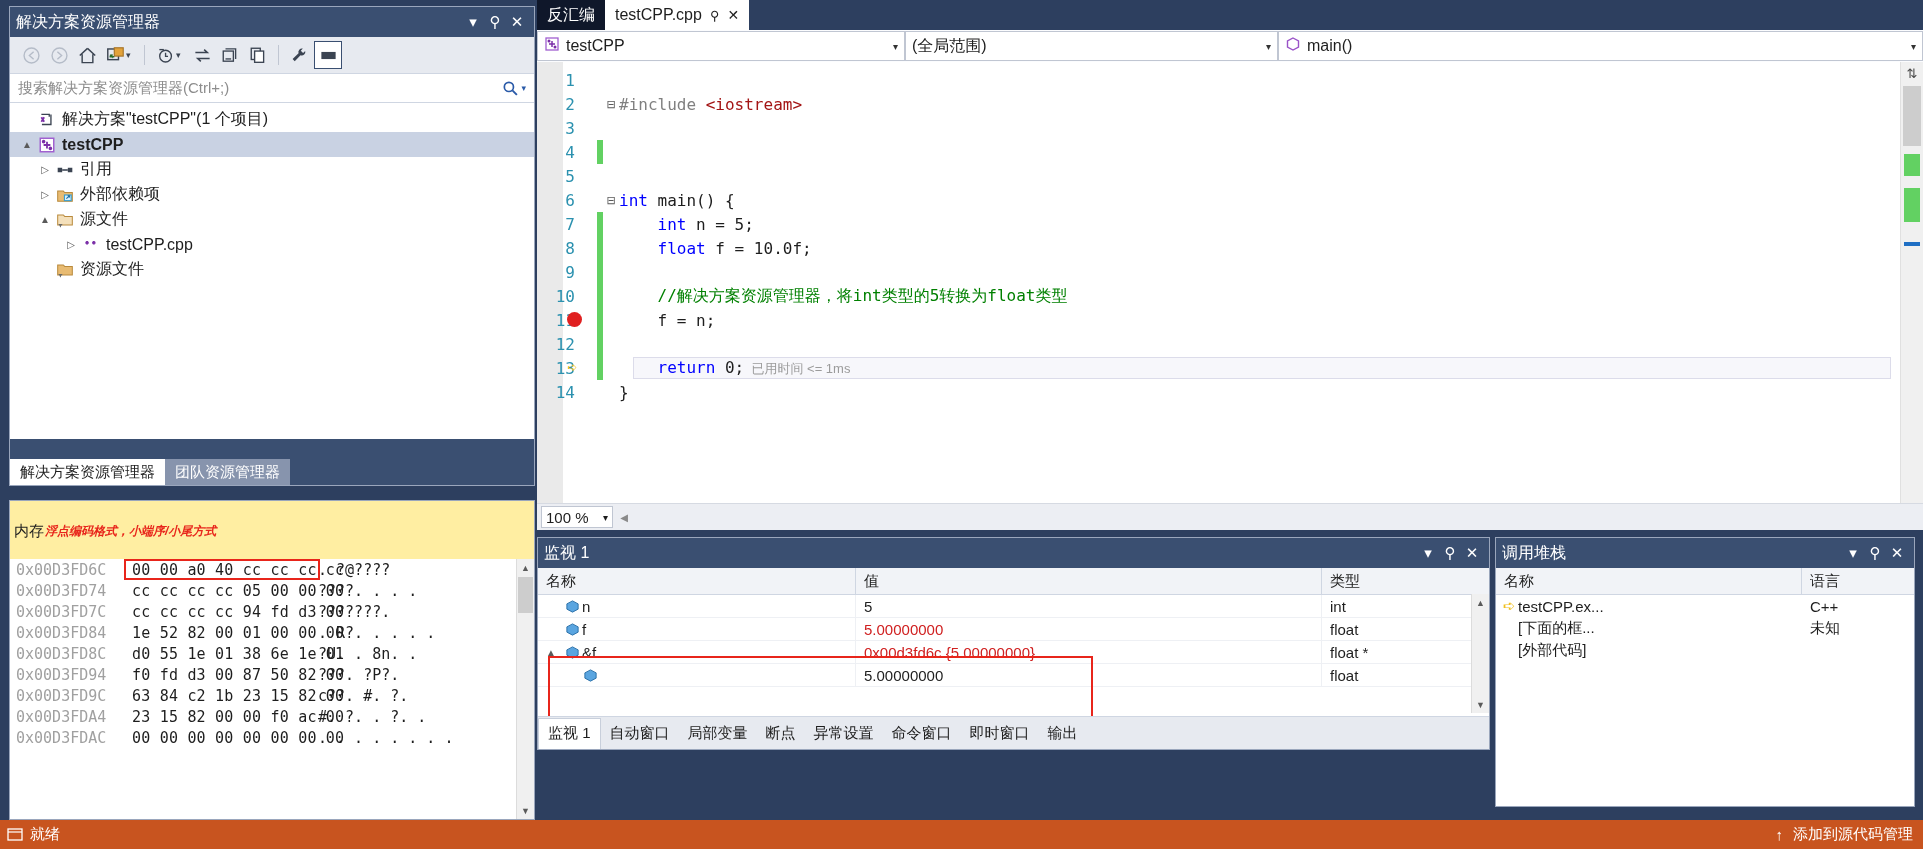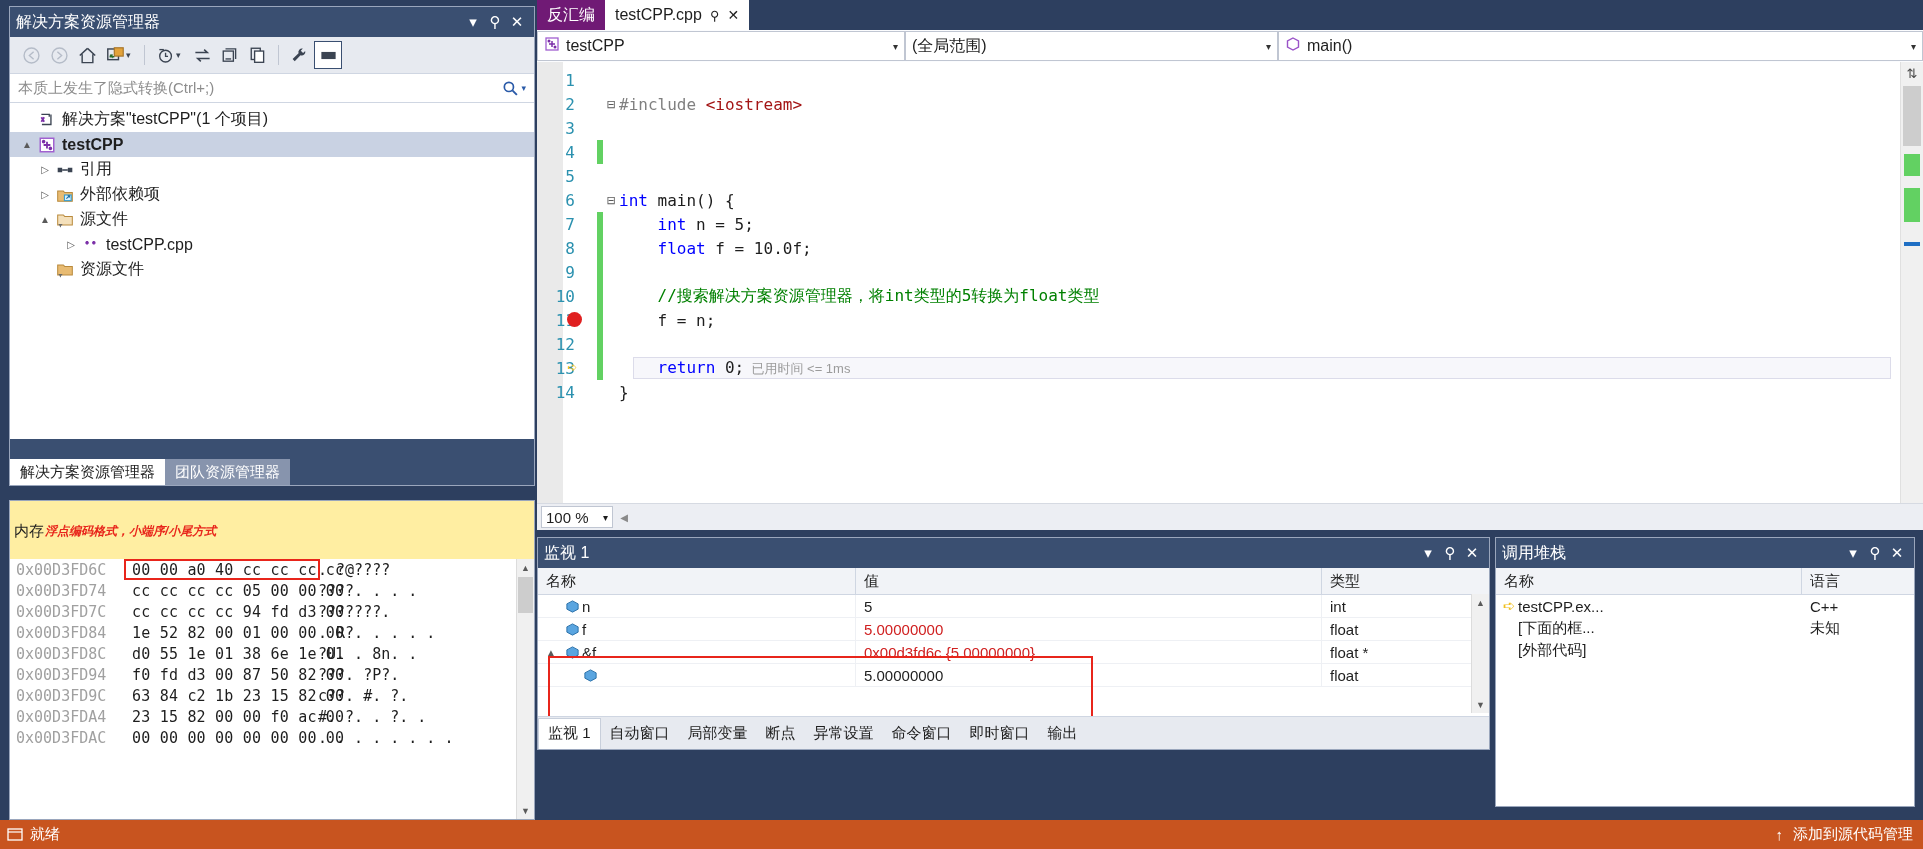--- a/index.html
+++ b/index.html
@@ -58,21 +58,21 @@
   .mrow .masc{color:#1e1e1e;}
   #mem-hl{position:absolute;left:114px;top:0px;width:196px;height:21px;border:2px solid #e8251b;box-sizing:border-box;pointer-events:none;}
   #mem-scroll{position:absolute;right:0;top:58px;bottom:0;width:17px;background:#f0f0f0;border-left:1px solid #dcdcdc;}
   #mem-scroll .sbtn{height:17px;display:flex;align-items:center;justify-content:center;font-size:9px;color:#5a5a5a;}
   #mem-scroll .sthumb{position:absolute;top:18px;left:1px;width:15px;height:36px;background:#cdcdcd;}
 
   
   #editor-dock{position:absolute;left:537px;top:0;right:0;height:530px;background:#2d3f5f;}
   #tabstrip{height:30px;display:flex;align-items:flex-end;padding-left:0;}
   .etab{height:30px;display:flex;align-items:center;padding:0 10px;font-size:16px;gap:8px;}
-  .etab.inactive{background:#701a75;color:#fff;margin-top:44px;}
+  .etab.inactive{background:#0f172a;color:#fff;margin-top:44px;}
   .etab.active{background:#fff;color:#1e1e1e;}
   .etab .tclose{font-size:14px;}
   .etab .tpin{font-size:13px;}
   #dropbar{position:absolute;left:0;right:0;top:30px;height:32px;background:#fbfcfe;display:flex;align-items:center;}
   .dsel{height:30px;display:flex;align-items:center;padding:0 6px;gap:6px;font-size:16px;border:1px solid #c0c6d2;background:#fff;box-sizing:border-box;}
   .dsel .dcaret{margin-left:auto;font-size:10px;color:#333;}
   #dsel1{width:368px;}
   #dsel2{width:373px;}
   #dsel3{flex:1;}
 
@@ -218,21 +218,21 @@
           </svg>
       </span>
       <span class="ticon pressed">
         <svg width="19" height="19" viewBox="0 0 16 16">
             <rect x="2" y="5" width="12" height="6" fill="#3b4452"></rect>
           </svg>
       </span>
     </div>
 
     <div class="se-search">
-      <span>本质上发生了隐式转换(Ctrl+;)</span>
+      <span>搜索解决方案资源管理器(Ctrl+;)</span>
       <span class="sicon">
         <svg width="17" height="17" viewBox="0 0 16 16">
             <circle cx="6.5" cy="6.5" r="4.3" fill="none" stroke="#2a5aa8" stroke-width="1.6"></circle>
             <path d="M9.8 9.8 L14 14" stroke="#2a5aa8" stroke-width="1.8"></path>
           </svg>
         <span style="font-size:9px;">▾</span>
       </span>
     </div>
 
     <div class="se-tree">
@@ -450,21 +450,21 @@
     <div id="code-lines" style="position:absolute;left:0;right:24px;top:6px;">
         <div class="codeline"><span class="lnum">1</span><span class="chgbar chg-none"></span><span class="foldcol"></span><span class="codetxt" style="position: relative;"></span></div>
         <div class="codeline"><span class="lnum">2</span><span class="chgbar chg-none"></span><span class="foldcol">⊟</span><span class="codetxt" style="position: relative;"><span class="k-gray">#include </span><span class="k-red">&lt;iostream&gt;</span></span></div>
         <div class="codeline"><span class="lnum">3</span><span class="chgbar chg-none"></span><span class="foldcol"></span></div>
         <div class="codeline"><span class="lnum">4</span><span class="chgbar chg-green"></span><span class="foldcol"></span><span class="codetxt" style="position: relative;"></span></div>
         <div class="codeline"><span class="lnum">5</span><span class="chgbar chg-none"></span><span class="foldcol"></span><span class="codetxt" style="position: relative;"></span></div>
         <div class="codeline"><span class="lnum">6</span><span class="chgbar chg-none"></span><span class="foldcol">⊟</span><span class="codetxt" style="position: relative;"><span class="k-blue">int</span><span class="k-black"> main() {</span></span></div>
         <div class="codeline"><span class="lnum">7</span><span class="chgbar chg-green"></span><span class="foldcol"></span><span class="codetxt" style="position: relative;"><span class="k-black">    </span><span class="k-blue">int</span><span class="k-black"> n = 5;</span></span></div>
         <div class="codeline"><span class="lnum">8</span><span class="chgbar chg-green"></span><span class="foldcol"></span><span class="codetxt" style="position: relative;"><span class="k-black">    </span><span class="k-blue">float</span><span class="k-black"> f = 10.0f;</span></span></div>
         <div class="codeline"><span class="lnum">9</span><span class="chgbar chg-green"></span><span class="foldcol"></span><span class="codetxt" style="position: relative;"></span></div>
-        <div class="codeline"><span class="lnum">10</span><span class="chgbar chg-green"></span><span class="foldcol"></span><span class="codetxt" style="position: relative;"><span class="k-green">    //搜索解决方案资源管理器，将int类型的5转换为float类型</span></span></div>
+        <div class="codeline"><span class="lnum">10</span><span class="chgbar chg-green"></span><span class="foldcol"></span><span class="codetxt" style="position: relative;"><span class="k-green">    //解决方案资源管理器，将int类型的5转换为float类型</span></span></div>
         <div class="codeline"><span class="bp" style="top: 4px;"></span><span class="lnum">11</span><span class="chgbar chg-green"></span><span class="foldcol"></span><span class="codetxt" style="position: relative;"><span class="k-black">    f = n;</span></span></div>
         <div class="codeline"><span class="lnum">12</span><span class="chgbar chg-green"></span><span class="foldcol"></span><span class="codetxt" style="position: relative;"></span></div>
         <div class="codeline"><span class="iparrow" style="top: 3px;">➪</span><span class="cur-stmt" style="top: 1px;"></span><span class="lnum">13</span><span class="chgbar chg-green"></span><span class="foldcol"></span><span class="codetxt" style="position: relative;"><span class="k-black">    </span><span class="k-blue">return</span><span class="k-black"> 0;</span><span class="k-dim">  已用时间 &lt;= 1ms</span></span></div>
         <div class="codeline"><span class="lnum">14</span><span class="chgbar chg-none"></span><span class="foldcol"></span><span class="codetxt" style="position: relative;"><span class="k-black">}</span></span></div>
       </div>
 
     <div id="code-scroll">
       <div class="mapbtn">⇅</div>
       <div class="cthumb" style="top:24px;height:60px;"></div>
       <div class="mk-green" style="top:92px;height:22px;"></div>

